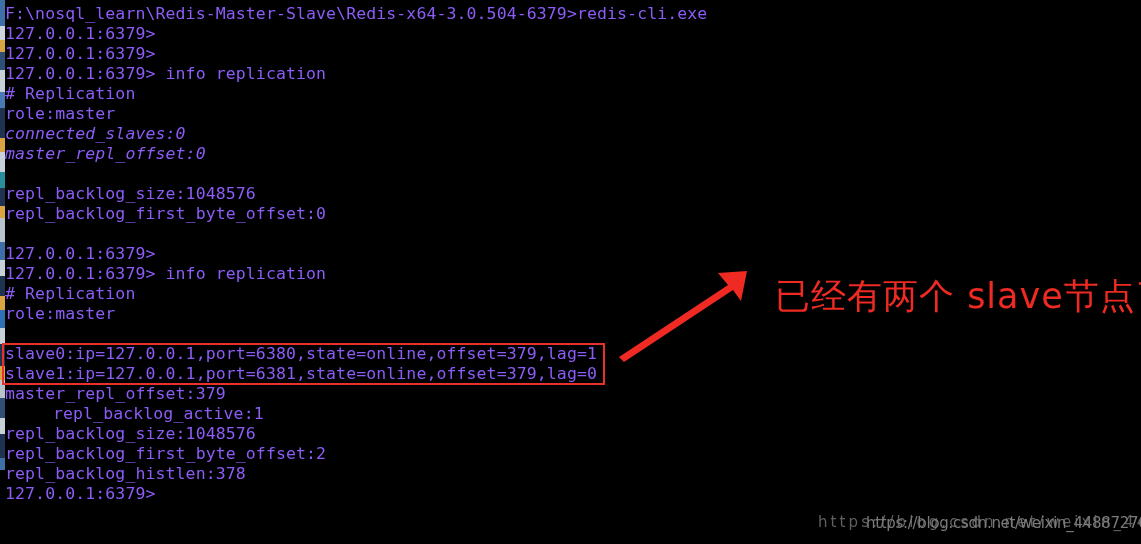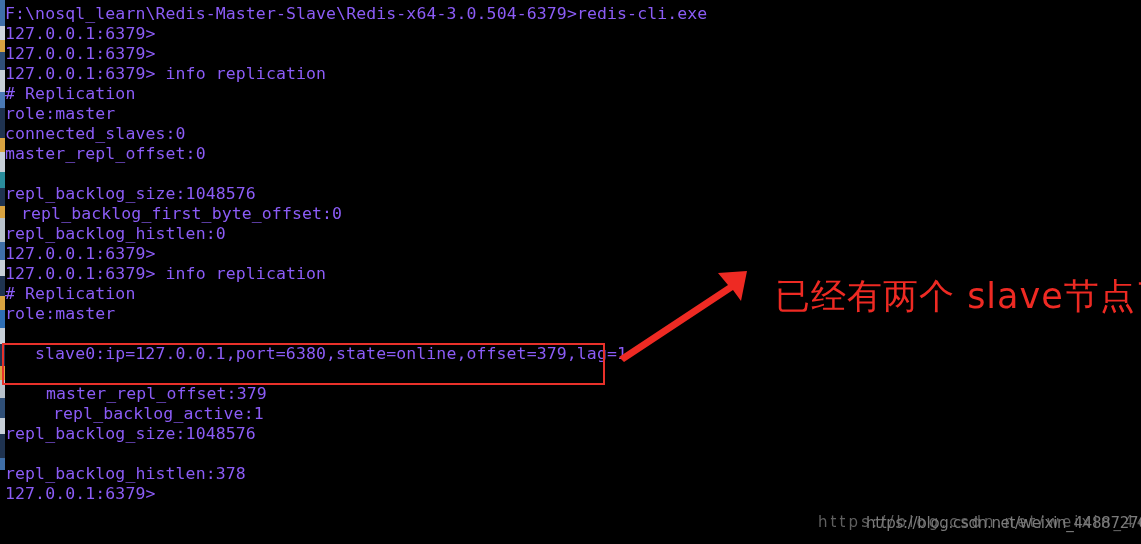--- a/index.html
+++ b/index.html
@@ -148,33 +148,34 @@
       <div class="frag" style="top: 470px; height: 74px; background: rgb(0, 0, 0);"></div>
     </div>
 
   <div id="terminal">
       <div class="term-line" style="top: 4px;">F:\nosql_learn\Redis-Master-Slave\Redis-x64-3.0.504-6379&gt;redis-cli.exe</div>
       <div class="term-line" style="top: 24px;">127.0.0.1:6379&gt;</div>
       <div class="term-line" style="top: 44px;">127.0.0.1:6379&gt;</div>
       <div class="term-line" style="top: 64px;">127.0.0.1:6379&gt; info replication</div>
       <div class="term-line" style="top: 84px;"># Replication</div>
       <div class="term-line" style="top: 104px;">role:master</div>
-      <div class="term-line" style="top: 124px;">connected_slaves:0</div>
-      <div class="term-line" style="top: 144px;">master_repl_offset:0</div>
+      <div class="term-line" style="top: 124px; font-style: italic;">connected_slaves:0</div>
+      <div class="term-line" style="top: 144px; font-style: italic;">master_repl_offset:0</div>
       <div class="term-line" style="top: 184px;">repl_backlog_size:1048576</div>
-      <div class="term-line" style="top: 204px; margin-left: 16px;">repl_backlog_first_byte_offset:0</div>
-      <div class="term-line" style="top: 224px;">repl_backlog_histlen:0</div>
+      <div class="term-line" style="top: 204px;">repl_backlog_first_byte_offset:0</div>
       <div class="term-line" style="top: 244px;">127.0.0.1:6379&gt;</div>
       <div class="term-line" style="top: 264px;">127.0.0.1:6379&gt; info replication</div>
       <div class="term-line" style="top: 284px;"># Replication</div>
       <div class="term-line" style="top: 304px;">role:master</div>
-      <div class="term-line" style="top: 344px; margin-left: 30px;">slave0:ip=127.0.0.1,port=6380,state=online,offset=379,lag=1</div>
-      <div class="term-line" style="top: 384px; margin-left: 41px;">master_repl_offset:379</div>
+      <div class="term-line" style="top: 344px;">slave0:ip=127.0.0.1,port=6380,state=online,offset=379,lag=1</div>
+      <div class="term-line" style="top: 364px;">slave1:ip=127.0.0.1,port=6381,state=online,offset=379,lag=0</div>
+      <div class="term-line" style="top: 384px;">master_repl_offset:379</div>
       <div class="term-line" style="top: 404px; padding-left: 48px;">repl_backlog_active:1</div>
       <div class="term-line" style="top: 424px;">repl_backlog_size:1048576</div>
+      <div class="term-line" style="top: 444px;">repl_backlog_first_byte_offset:2</div>
       <div class="term-line" style="top: 464px;">repl_backlog_histlen:378</div>
       <div class="term-line" style="top: 484px;">127.0.0.1:6379&gt;</div>
     </div>
 
   <div id="slave-highlight-box" style="border-color: rgb(232, 49, 42);"></div>
 
   <svg id="annotation-arrow" viewBox="0 0 160 105" xmlns="http://www.w3.org/2000/svg">
     <path d="M 14 92 L 123 20 L 113 8 L 142 6 L 136 36 L 128 25 L 19 97 Z" fill="#ee2a23"></path>
   </svg>
 

